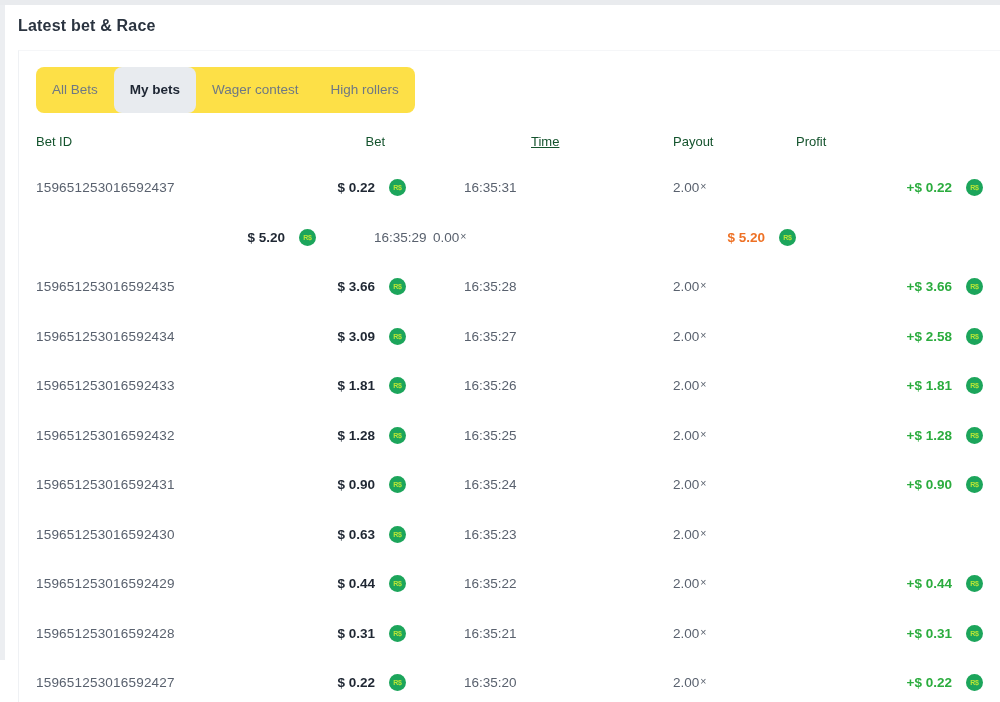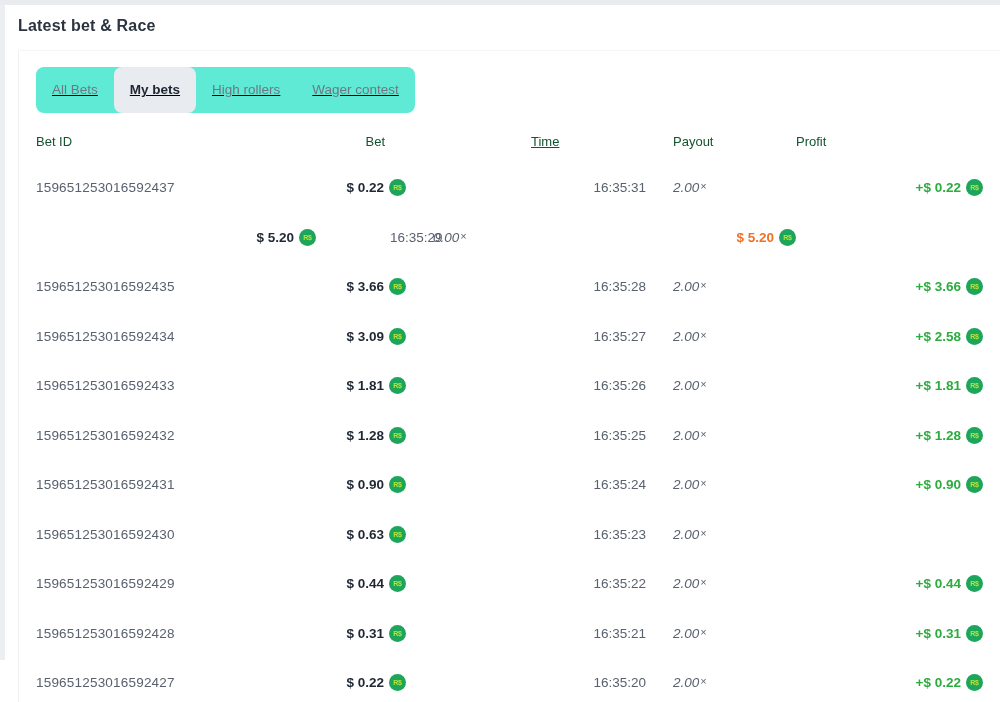--- a/index.html
+++ b/index.html
@@ -28,21 +28,21 @@
   }
   .card{
     margin-top:12px;
     background:#ffffff;
     border-left:1px solid #eff1f4;
     border-top:1px solid #f5f6f8;
     padding:16px 17px 0 17px;
     min-height:652px;
   }
   
-  .tabs{display:inline-flex;background:#5eead4;border-radius:8px;text-decoration:underline;}
+  .tabs{display:inline-flex;background:#fde047;border-radius:8px;}
   .tab{
     height:46px;line-height:46px;
     padding:0 16px;
     font-size:13.5px;color:#6e7884;
     border-radius:8px;cursor:pointer;white-space:nowrap;
   }
   .tab.active{background:#e8ebef;color:#1e2633;font-weight:700;}
   
   .thead,.row{
     display:grid;
@@ -50,24 +50,24 @@
     align-items:center;
   }
   .thead{margin-top:14px;height:28px;margin-bottom:8px;font-size:13px;color:#14532d;}
   .row{height:49.5px;font-size:13.5px;color:#59616e;}
   .h-betid{text-align:left;}
   .h-bet{text-align:right;padding-right:21px;}
   .h-time{padding-left:125px;text-decoration:underline;}
   .h-payout{padding-left:27px;}
   .h-profit{text-align:left;}
   .c-betid{letter-spacing:.2px;}
-  .c-bet,.c-profit{display:flex;justify-content:flex-end;align-items:center;gap:5px;font-weight:700;}
+  .c-bet,.c-profit{display:flex;justify-content:flex-end;align-items:center;gap:14px;font-weight:700;}
   .c-bet .amount{color:#1f2733;}
-  .c-time{padding-left:74px;text-align:right;}
-  .c-payout{padding-left:27px;font-style:italic;}
+  .c-time{padding-left:58px;}
+  .c-payout{padding-left:27px;}
   .c-payout .mult{font-size:10.5px;vertical-align:2px;margin-left:1px;}
   .profit-amount.pos{color:var(--pos);}
   .profit-amount.neg{color:var(--neg);}
   .coin{
     width:17px;height:17px;border-radius:50%;
     background:var(--coin-bg);color:var(--coin-fg);
     font-size:7px;font-weight:700;letter-spacing:-.2px;
     display:inline-flex;align-items:center;justify-content:center;
     flex:0 0 17px;
   }
@@ -78,22 +78,22 @@
 <div class="top-strip"></div>
 <div class="left-strip"></div>
 
 <div class="content">
   <h1 class="page-title">Latest bet &amp; Race</h1>
 
   <div class="card">
     <div class="tabs" id="tabs">
         <div class="tab"><span class="tab-label">All Bets</span></div>
         <div class="tab active"><span class="tab-label">My bets</span></div>
+        <div class="tab"><span class="tab-label">Wager contest</span></div>
         <div class="tab"><span class="tab-label">High rollers</span></div>
-        <div class="tab"><span class="tab-label">Wager contest</span></div>
       </div>
 
     <div class="thead">
       <div class="h-betid">Bet ID</div>
       <div class="h-bet">Bet</div>
       <div class="h-time">Time</div>
       <div class="h-payout">Payout</div>
       <div class="h-profit">Profit</div>
     </div>
 

